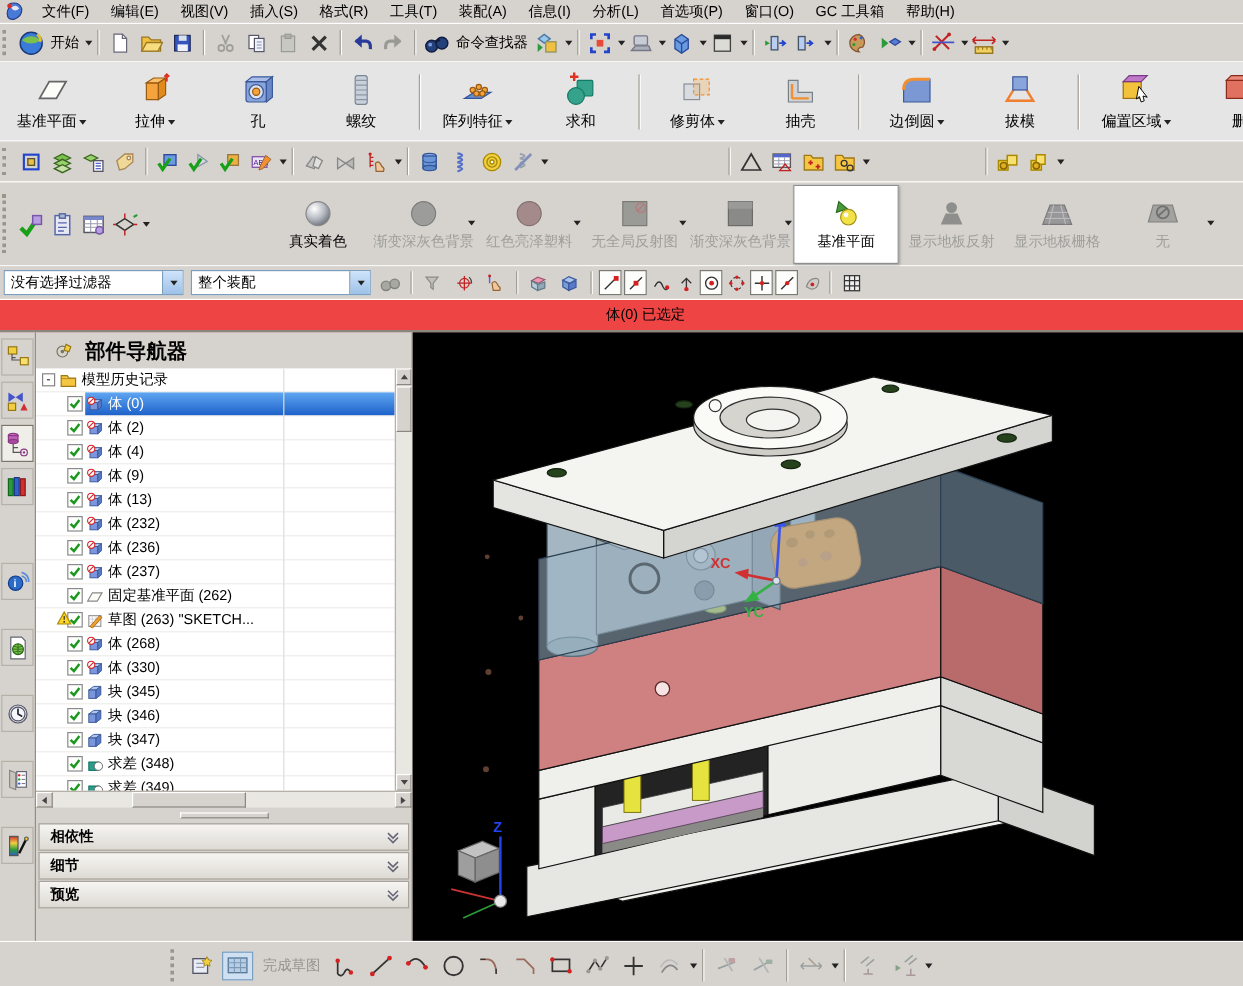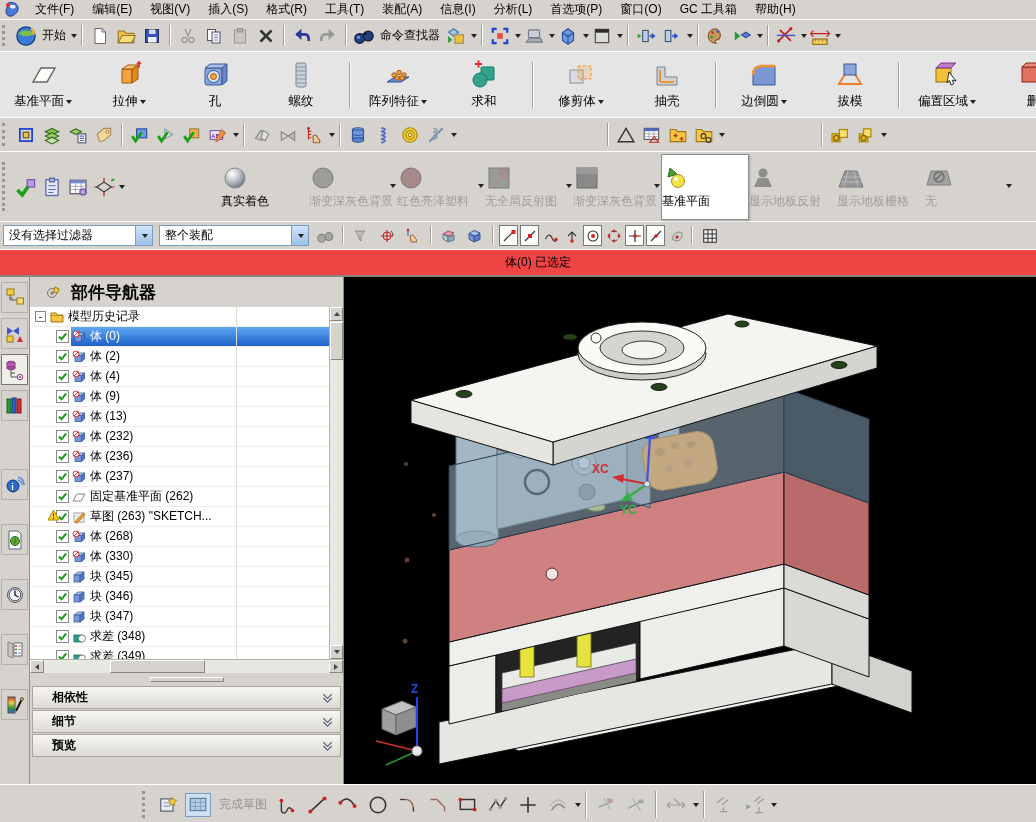--- a/index.html
+++ b/index.html
@@ -17,21 +17,21 @@
 .lbl{margin:0 3px;white-space:nowrap}
 #featurebar{height:66px;border-bottom:1px solid #fff;display:flex;align-items:center;overflow:hidden;background:#e5e5e5}
 .fbtn{width:86px;height:62px;display:flex;flex-direction:column;align-items:center;justify-content:center;flex:0 0 auto;position:relative}
 .fbtn.sepafter{margin-right:11px}
 .fbtn.sepafter::after{content:"";position:absolute;right:-7px;top:8px;bottom:8px;border-left:1px solid #a39f96;border-right:1px solid #fff}
 .fic{width:32px;height:32px}
 .flb{display:flex;align-items:center;margin-top:2px;white-space:nowrap;font-size:12.5px}
 #row4{height:34px;border-bottom:1px solid #fff}
 #renderbar{height:70px;border-bottom:1px solid #fff;display:flex;align-items:center}
 .rwrap{display:flex;align-items:center;margin-left:96px}
-.rbtn{width:88px;height:66px;display:flex;flex-direction:column;align-items:flex-start;justify-content:center;text-align:center;position:relative;flex:0 0 auto;font-size:12px;line-height:13px}
+.rbtn{width:88px;height:66px;display:flex;flex-direction:column;align-items:center;justify-content:center;text-align:center;position:relative;flex:0 0 auto;font-size:12px;line-height:13px}
 .rbtn .ric{width:28px;height:28px;margin-bottom:2px}
 .rbtn.off{color:#9e9e9a}
 .rbtn.active{background:#fff;border:1px solid #8f8f8f;box-shadow:1px 1px 2px rgba(0,0,0,.25)}
 .rbtn .dd{position:absolute;right:1px;top:30px}
 #selbar{height:28px;border-bottom:1px solid #fff}
 .combo{display:flex;align-items:center;height:21px;background:#fff;border:1px solid #7b9ebd;margin:0 3px}
 .combo .cval{padding:0 5px;white-space:nowrap;overflow:hidden}
 .combo .cbtn{width:17px;height:100%;background:linear-gradient(#cfe3fa,#9dc1e8);border-left:1px solid #7b9ebd;display:flex;align-items:center;justify-content:center}
 .snap{width:19px;height:21px;display:flex;align-items:center;justify-content:center;border:1px solid transparent;margin:0 1px}
 .snap.pressed{background:#fdfdfb;border:1px solid #7a7a74}
@@ -66,21 +66,21 @@
 .tri-u{width:0;height:0;border-left:3.5px solid transparent;border-right:3.5px solid transparent;border-bottom:4.5px solid #444}
 .tri-d{width:0;height:0;border-left:3.5px solid transparent;border-right:3.5px solid transparent;border-top:4.5px solid #444}
 .tri-l{width:0;height:0;border-top:3.5px solid transparent;border-bottom:3.5px solid transparent;border-right:4.5px solid #444}
 .tri-r{width:0;height:0;border-top:3.5px solid transparent;border-bottom:3.5px solid transparent;border-left:4.5px solid #444}
 #vthumb{position:absolute;left:0;right:0;top:15px;height:38px;background:#d6d3ce;border:1px solid;border-color:#fff #8a8680 #8a8680 #fff}
 #hsb{height:14px;background:#e9e7e2;border-top:1px solid #b5b1a8;position:relative}
 .hbtn{position:absolute;top:0;bottom:0;width:14px;background:#d6d3ce;border:1px solid;border-color:#fff #8a8680 #8a8680 #fff;display:flex;align-items:center;justify-content:center}
 #hthumb{position:absolute;left:80px;width:95px;top:0;bottom:0;background:#d6d3ce;border:1px solid;border-color:#fff #8a8680 #8a8680 #fff}
 #splitter{height:12px;display:flex;align-items:center;justify-content:center}
 #splitter .sgrip{width:74px;height:5px;background:#d6d3ce;border:1px solid;border-color:#fff #8a8680 #8a8680 #fff}
-.spanel{height:23px;margin:1px 2px 0 2px;background:linear-gradient(#f6f5f2,#dddad4);border:1px solid #a8a49c;display:flex;align-items:center;padding:0 4px 0 19px;font-weight:bold}
+.spanel{height:23px;margin:1px 2px 0 2px;background:linear-gradient(#f6f5f2,#dddad4);border:1px solid #a8a49c;display:flex;align-items:center;padding:0 4px 0 9px;font-weight:bold}
 .spanel .chev{margin-left:auto;width:18px;height:18px;display:flex;align-items:center;justify-content:center}
 #viewport{flex:1;background:#000;position:relative}
 #viewport svg{position:absolute;left:0;top:0}
 #bottombar{height:40px;border-top:1px solid #fff;display:flex;align-items:center}
 #bottombar .lead{flex:0 0 140px}
 .gray-lbl{color:#97948e;white-space:nowrap;margin:0 6px}
 .sico{width:26px;height:24px;display:flex;align-items:center;justify-content:center;margin:0 2px;flex:0 0 auto}
 .sico.pressed{background:#cfe0f2;border:1px solid #7a9ebd}
 text{font-family:"Liberation Sans","DejaVu Sans",sans-serif}
 </style>

